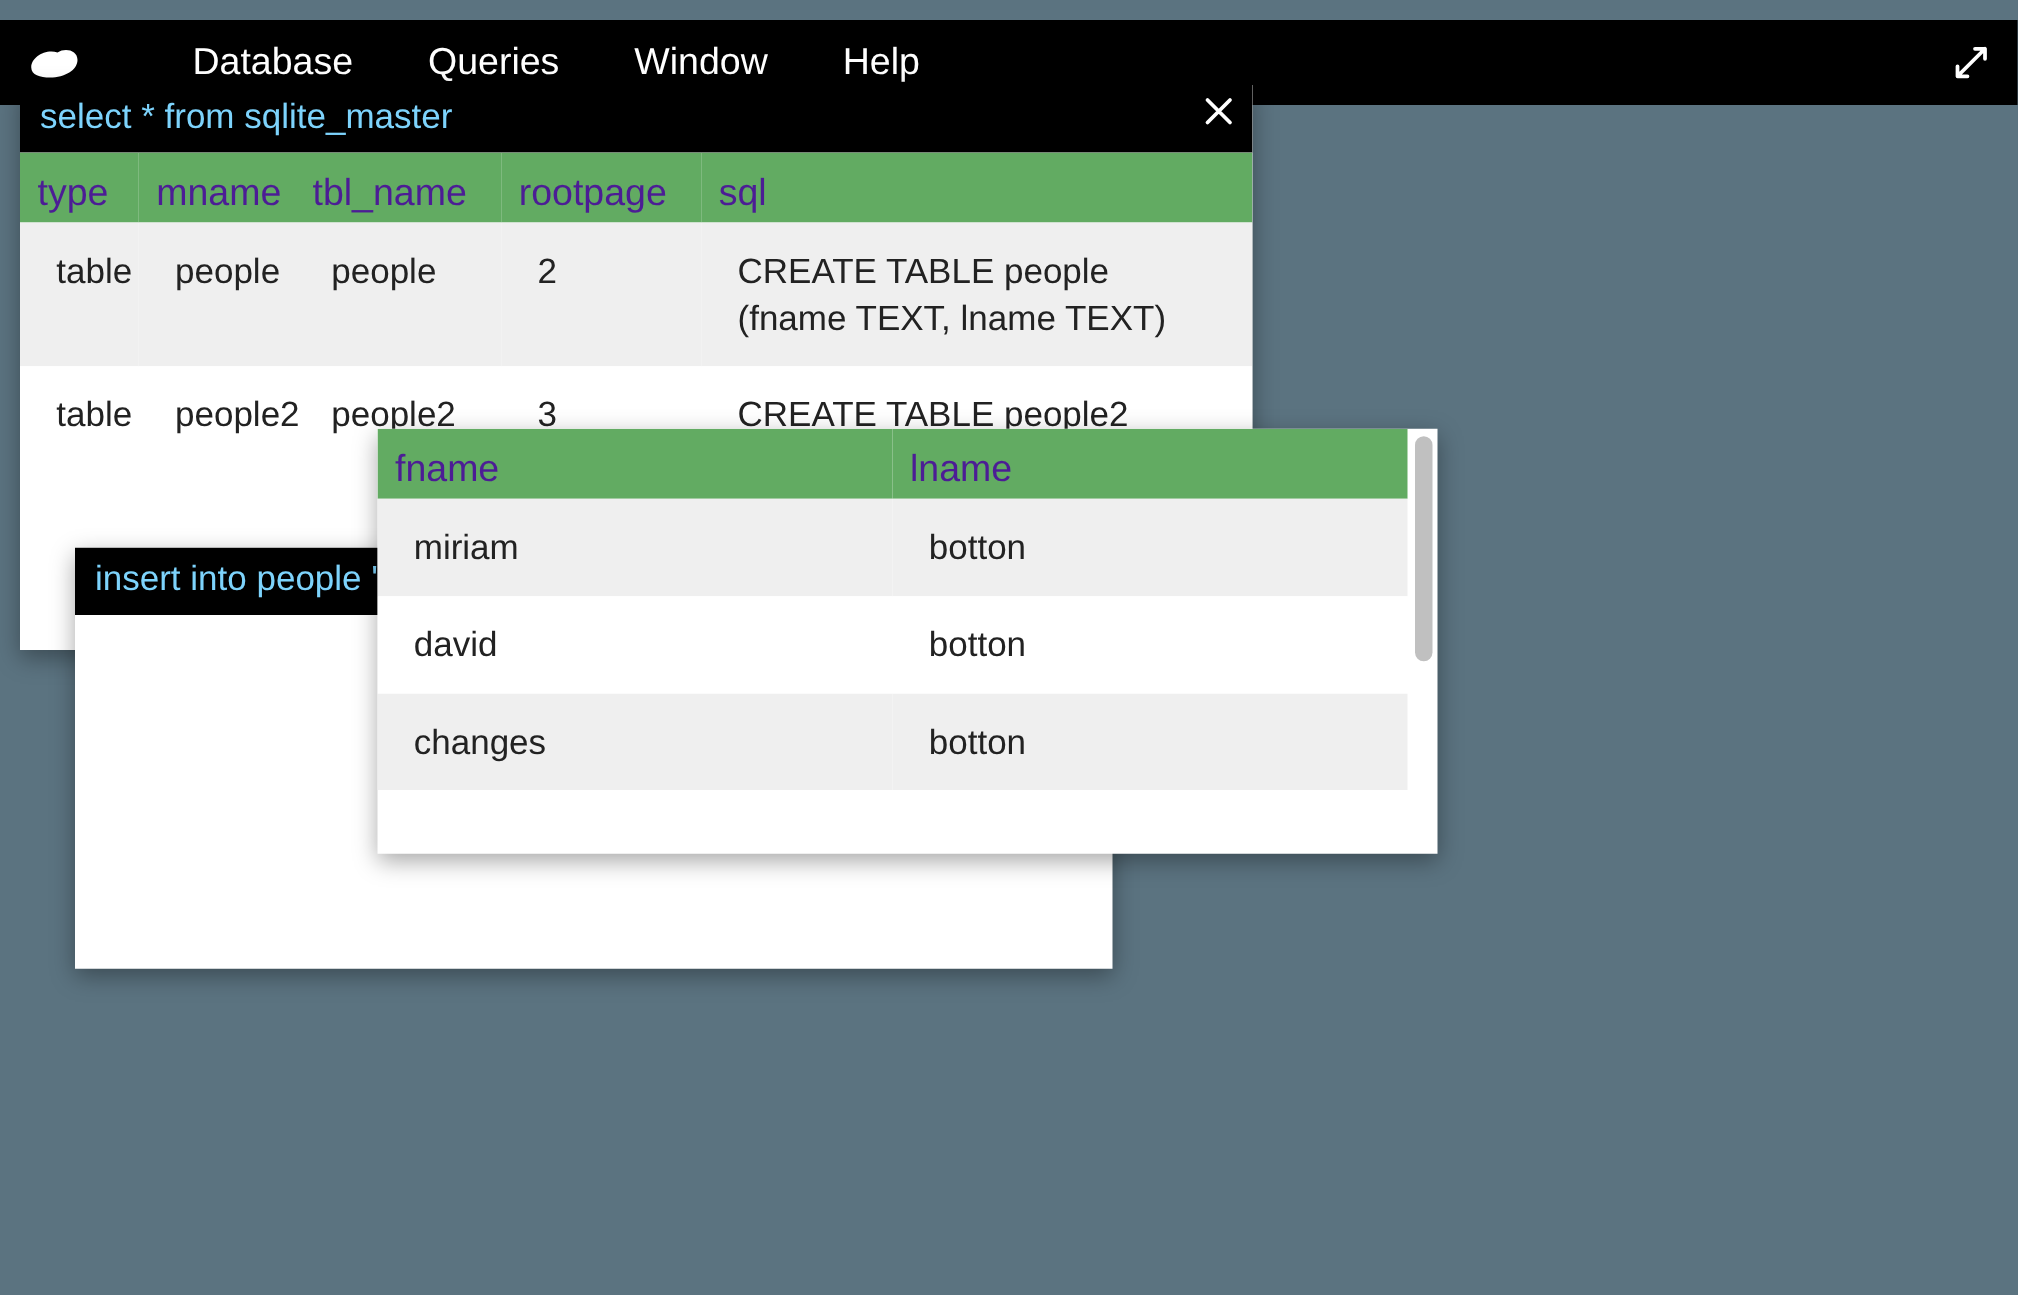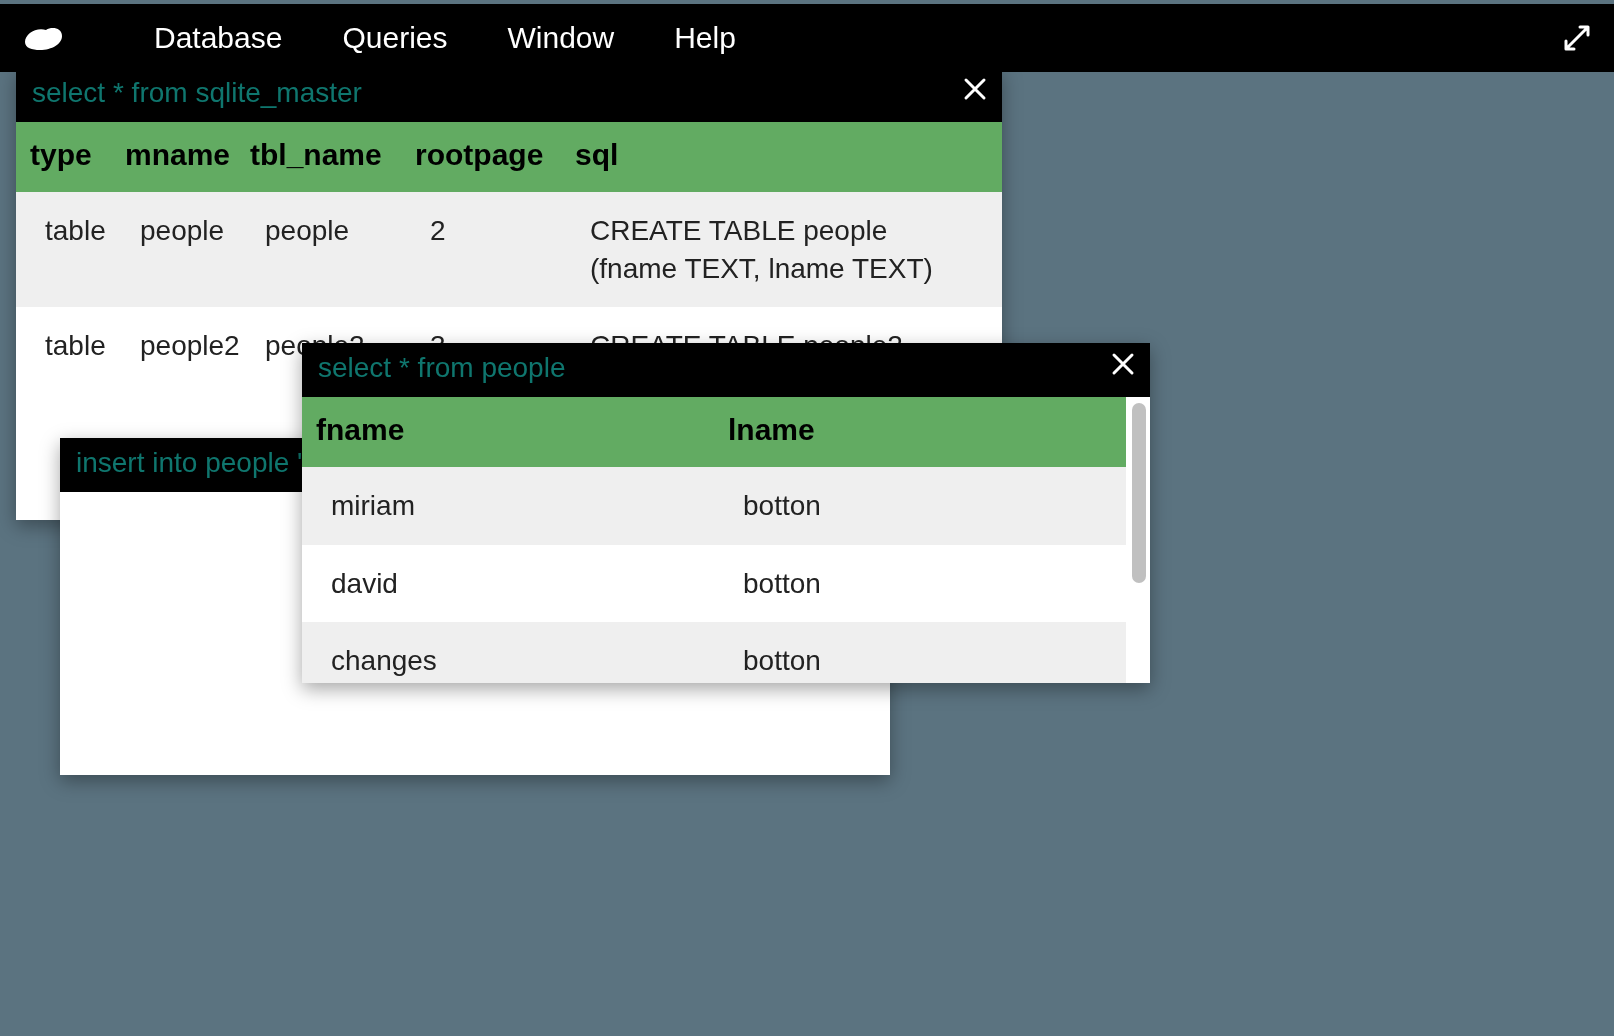--- a/index.html
+++ b/index.html
@@ -9,21 +9,21 @@
     background: #5b7380;
     overflow: hidden;
     width: 1614px;
     height: 1036px;
     position: relative;
   }
 
   
   .menubar {
     position: absolute;
-    top: 4px; left: 0; right: 0;
+    top: 16px; left: 0; right: 0;
     height: 68px;
     background: #000;
     display: flex;
     align-items: center;
     padding-left: 22px;
     gap: 60px;
     color: #fff;
     font-size: 30px;
   }
   .menubar .logo {
@@ -44,21 +44,21 @@
   .panel {
     position: absolute;
     background: #fff;
     box-shadow: 0 6px 18px rgba(0,0,0,.35);
     display: flex;
     flex-direction: column;
     overflow: hidden;
   }
   .panel .titlebar {
     background: #000;
-    color: #0f766e;
+    color: #7dd3fc;
     font-size: 28px;
     padding: 6px 56px 10px 16px;
     line-height: 1.35;
     position: relative;
   }
   .panel .titlebar .close {
     position: absolute;
     right: 14px;
     top: 8px;
     width: 26px; height: 26px;
@@ -74,24 +74,24 @@
 
   table.data {
     width: 100%;
     border-collapse: collapse;
     font-size: 28px;
     color: #222;
     table-layout: fixed;
   }
   table.data th {
     background: #62ab62;
-    color: #000000;
-    font-weight: 700;
+    color: #4c1d95;
+    font-weight: 400;
     text-align: left;
-    padding: 16px 14px 20px 14px;
+    padding: 16px 14px 6px 14px;
     font-size: 30px;
   }
   table.data td {
     padding: 20px 29px;
     vertical-align: top;
     line-height: 1.35;
   }
   table.data tbody tr:nth-child(odd)  td { background: #efefef; }
   table.data tbody tr:nth-child(even) td { background: #ffffff; }
 
@@ -186,28 +186,20 @@
   </div>
 </div>
 
 <div class="panel p2" style="left:60px; top:438px; width:830px; height:337px;">
   <div class="titlebar" style="padding-right:16px;">
     <span>insert into people 'botton')</span>
   </div>
 </div>
 
 <div class="panel p3" style="left:302px; top:343px; width:848px; height:340px;">
-  <div class="titlebar">
-    <span>select * from people</span>
-    <span class="close">
-      <svg viewBox="0 0 26 26" width="26" height="26">
-        <path d="M4 4 L22 22 M22 4 L4 22" stroke="#fff" stroke-width="3" stroke-linecap="round"></path>
-      </svg>
-    </span>
-  </div>
   <div class="body">
     <table class="data" style="width:calc(100% - 24px);">
       <colgroup>
           <col class="c-fname">
           <col class="c-lname">
         </colgroup>
       <thead>
         <tr>
           <th>fname</th>
           <th>lname</th>

